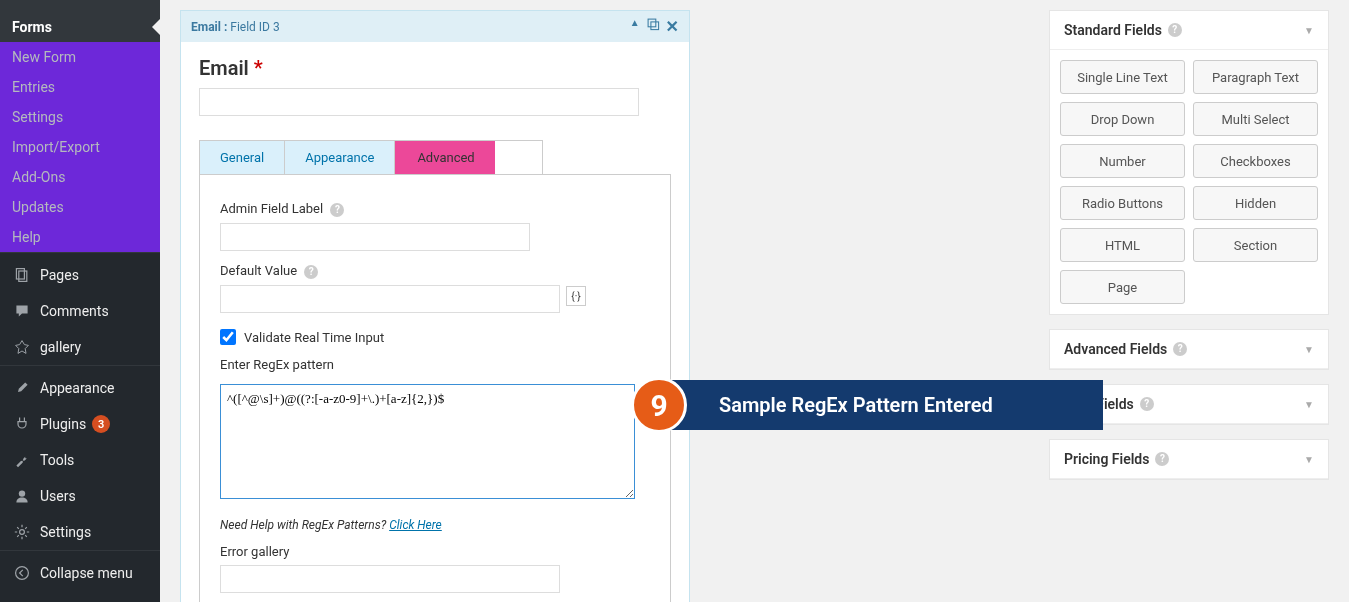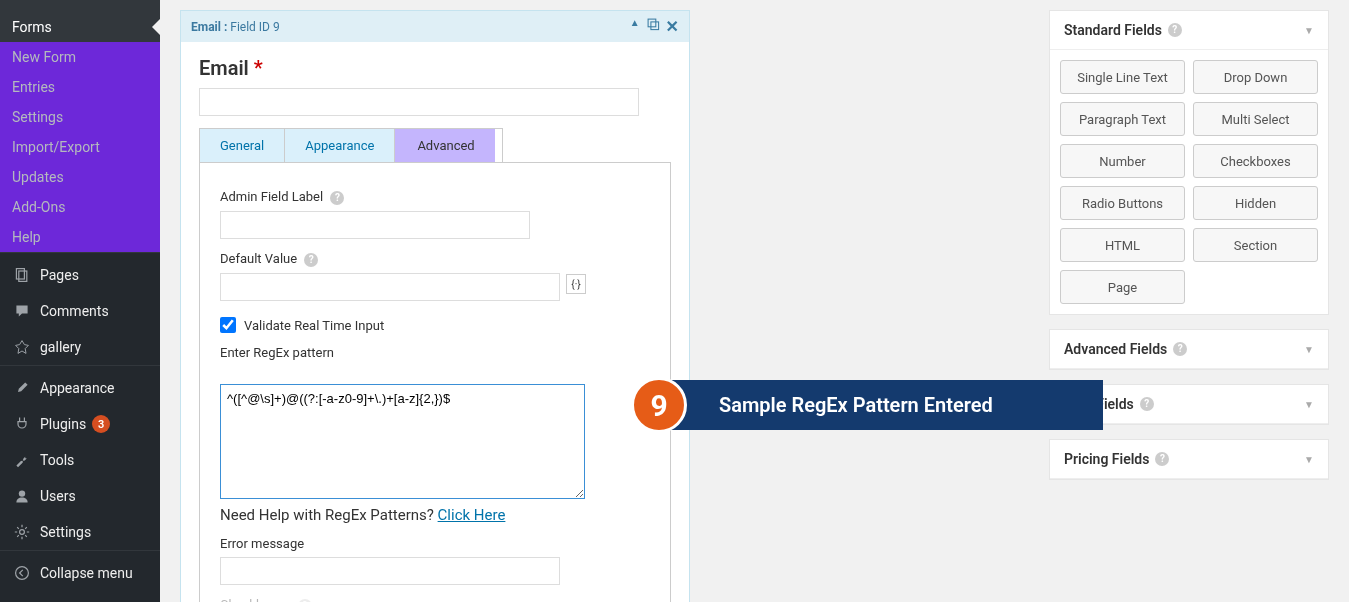--- a/index.html
+++ b/index.html
@@ -4,21 +4,21 @@
   <style>
     * { margin:0; padding:0; box-sizing:border-box; }
     body { font-family:-apple-system,BlinkMacSystemFont,"Segoe UI",Roboto,Arial,sans-serif; font-size:13px; color:#333; background:#f1f1f1; }
 
     
     .sidebar { position:fixed; left:0; top:0; bottom:0; width:160px; background:#23282d; color:#eee; font-size:14px; overflow-y:auto; }
     .sidebar .wp-logo { height:12px; background:#32373c; }
     .sidebar ul { list-style:none; }
     .sidebar li { padding:8px 12px; color:#b4b9be; cursor:pointer; display:flex; align-items:center; }
     .sidebar li.sub { padding:7px 12px; background:#6d28d9; }
-    .sidebar li.active { font-weight:400; color:#fff; background:#32373c; position:relative; }
+    .sidebar li.active { font-weight:700; color:#fff; background:#32373c; position:relative; }
     .sidebar li.active::after { content:''; position:absolute; right:0; top:50%; margin-top:-8px; border:8px solid transparent; border-right-color:#f1f1f1; }
     .sidebar li.top { padding:8px 12px; display:flex; align-items:center; color:#eee; }
     .sidebar .icon { width:20px; height:20px; margin-right:8px; color:#9ea3a8; display:inline-flex; align-items:center; justify-content:center; }
     .sidebar .icon svg { width:16px; height:16px; fill:currentColor; }
     .sidebar .update-badge { display:inline-flex; align-items:center; justify-content:center; min-width:18px; height:18px; margin-left:6px; padding:0 5px; border-radius:9px; background:#d54e21; color:#fff; font-size:11px; font-weight:600; }
     .sidebar li.sep { height:5px; padding:0; background:#23282d; border-top:1px solid #32373c; }
 
     
     .content { margin-left:160px; padding:10px 20px; display:flex; gap:20px; align-items:flex-start; }
     .main-col { flex:0 0 498px; }
@@ -29,35 +29,35 @@
     .panel-head { background:#dfeff6; color:#3b79a0; padding:6px 10px; display:flex; align-items:center; font-size:12px; }
     .panel-head .icons { margin-left:auto; display:flex; gap:6px; color:#3a7ba1; }
     .panel-head .icons span { cursor:pointer; }
     .panel-body { padding:14px 18px 20px; }
 
     .field-label { font-size:20px; font-weight:600; color:#333; }
     .field-label .req { color:#c00; }
     .field-preview-input { width:440px; height:28px; margin-top:8px; border:1px solid #ddd; background:#fff; }
 
     
-    .tabs { margin-top:12px; display:flex; border:1px solid #ccc; border-bottom:none; width:304px;text-align:center; }
+    .tabs { margin-top:24px; display:flex; border:1px solid #ccc; border-bottom:none; width:344px;text-align:center; }
     .tab { padding:9px 20px; font-size:13px; cursor:pointer; }
     .tab.link { background:#daf0fb; border-right:1px solid #ccc; color:#0073aa; }
-    .tab.active { background:#c4b5fd; color:#333;padding-left:22px; }
+    .tab.active { background:#ec4899; color:#333;padding-left:22px; }
     .tab-pane { border:1px solid #ccc; width:472px; padding:14px 20px 20px; background:#fff; }
 
     .form-lbl { display:block; margin-top:12px; font-size:13px; color:#333; }
     .form-lbl .help { display:inline-block; width:14px; height:14px; border-radius:50%; background:#ccc; color:#fff; font-size:10px; text-align:center; line-height:14px; margin-left:4px; font-weight:bold; }
     .text-in { width:310px; height:28px; margin-top:6px; border:1px solid #ddd; padding:2px 6px; font-size:13px; }
     .dv-wrap { display:flex; align-items:center; gap:6px; }
     .dv-wrap .merge-btn { width:20px; height:20px; border:1px solid #ccc; display:inline-flex; align-items:center; justify-content:center; font-size:10px; cursor:pointer; }
     .chk-row { margin-top:16px; display:flex; align-items:center; gap:8px; font-size:13px; }
     .chk-row input[type=checkbox]{ width:16px; height:16px; }
-    textarea.regex { width:365px; height:115px; margin-top:24px; border:1px solid #3a8fd6; padding:6px; font-size:13px; font-family:Liberation Sans, sans-serif; resize:both; }
-    .help-row { margin-top:4px; font-size:15px; }
+    textarea.regex { width:415px; height:115px; margin-top:12px; border:1px solid #3a8fd6; padding:6px; font-size:13px; font-family:Liberation Serif, serif; resize:both; }
+    .help-row { margin-top:16px; font-size:12px;font-style:italic; }
     .help-row a { color:#0073aa; text-decoration:underline; }
 
     
     .callout { position:absolute; left:493px; top:380px; width:450px; height:50px; background:#143a6e; color:#fff; font-size:20px; font-weight:600; display:flex; align-items:center; padding-left:66px; z-index:5; }
     .callout .num { position:absolute; left:-22px; top:-3px; width:56px; height:56px; border-radius:50%; background:#e65c17; border:3px solid #fff; display:flex; align-items:center; justify-content:center; font-size:30px; font-weight:700; }
 
     
     .box { background:#fff; border:1px solid #e5e5e5; margin-bottom:14px; }
     .box-head { padding:11px 14px; border-bottom:1px solid #eee; font-weight:600; font-size:14px; color:#333; display:flex; align-items:center; cursor:pointer; }
     .box-head .help { display:inline-block; width:14px; height:14px; border-radius:50%; background:#ccc; color:#fff; font-size:10px; text-align:center; line-height:14px; margin-left:6px; font-weight:bold; }
@@ -73,22 +73,22 @@
 <body>
 
 <div class="sidebar">
   <div class="wp-logo"></div>
   <ul id="sb-sub">
       <li class="sub active">Forms</li>
       <li class="sub">New Form</li>
       <li class="sub">Entries</li>
       <li class="sub">Settings</li>
       <li class="sub">Import/Export</li>
+      <li class="sub">Add-Ons</li>
       <li class="sub">Updates</li>
-      <li class="sub">Add-Ons</li>
       <li class="sub">Help</li>
     </ul>
   <ul>
       <li class="sep"></li>
     </ul>
   <ul id="sb-top">
       <li class="top">
         <span class="icon">
           <svg viewBox="0 0 20 20">
             <rect x="3" y="2" width="10" height="13" fill="none" stroke="currentColor" stroke-width="1.5"></rect>
@@ -176,21 +176,21 @@
       <span>Collapse menu</span>
     </li>
   </ul>
 </div>
 
 <div class="content main-wrap">
 
   <div class="main-col">
     <div class="field-panel">
       <div class="panel-head">
-        <strong><span>Email :</span></strong>&nbsp;<span>Field ID 9</span>
+        <strong><span>Email :</span></strong>&nbsp;<span>Field ID 3</span>
         <div class="icons">
           <span style="font-size:10px;">▲</span>
           <span><svg width="14" height="14" viewBox="0 0 20 20">
                 <rect x="3" y="3" width="11" height="11" fill="none" stroke="currentColor" stroke-width="1.5"></rect>
                 <rect x="7" y="7" width="11" height="11" fill="none" stroke="currentColor" stroke-width="1.5"></rect>
               </svg></span>
           <span style="font-weight:bold;font-size:16px;color:#3a7ba1;">✕</span>
         </div>
       </div>
       <div class="panel-body">
@@ -217,40 +217,40 @@
             <input type="checkbox" checked="" style="">
             <span>Validate Real Time Input</span>
           </div>
 
           <label class="form-lbl">Enter RegEx pattern</label>
           <textarea class="regex" style="">^([^@\s]+)@((?:[-a-z0-9]+\.)+[a-z]{2,})$</textarea>
           <div class="help-row">
             <span>Need Help with RegEx Patterns? </span><a href="#">Click Here</a>
           </div>
 
-          <label class="form-lbl">Error message</label>
+          <label class="form-lbl">Error gallery</label>
           <input class="text-in" style="width: 340px;">
 
           <label class="form-lbl" style="opacity:.35"><span>Checkboxes</span> <span class="help">?</span></label>
         </div>
       </div>
     </div>
   </div>
 
   <div class="right-col">
     <div class="box">
       <div class="box-head">
         <span>Standard Fields</span>
           <span class="help">?</span>
         <span class="chev">▼</span>
       </div>
       <div class="box-body" id="std-btns">
           <div class="field-btn">Single Line Text</div>
+          <div class="field-btn">Paragraph Text</div>
           <div class="field-btn">Drop Down</div>
-          <div class="field-btn">Paragraph Text</div>
           <div class="field-btn">Multi Select</div>
           <div class="field-btn">Number</div>
           <div class="field-btn">Checkboxes</div>
           <div class="field-btn">Radio Buttons</div>
           <div class="field-btn">Hidden</div>
           <div class="field-btn">HTML</div>
           <div class="field-btn">Section</div>
           <div class="field-btn">Page</div>
         </div>
     </div>

